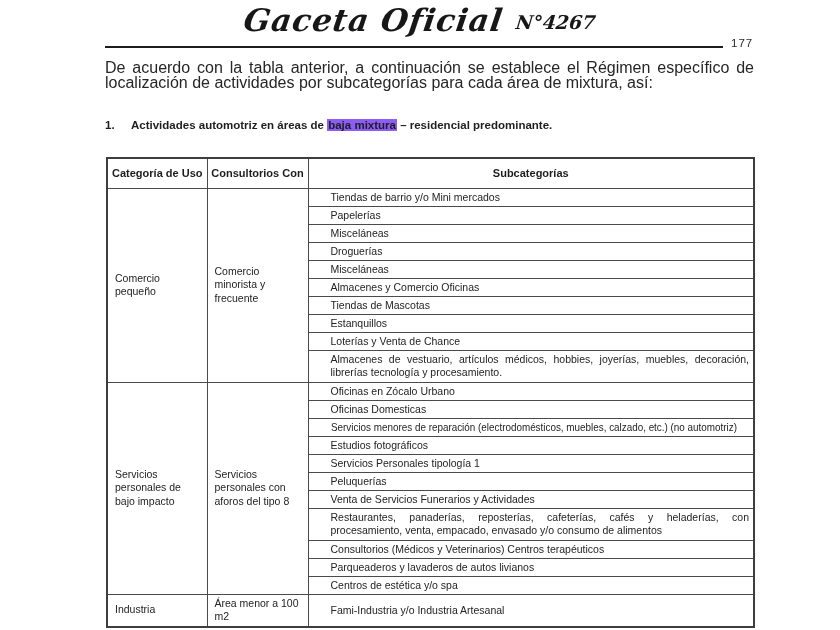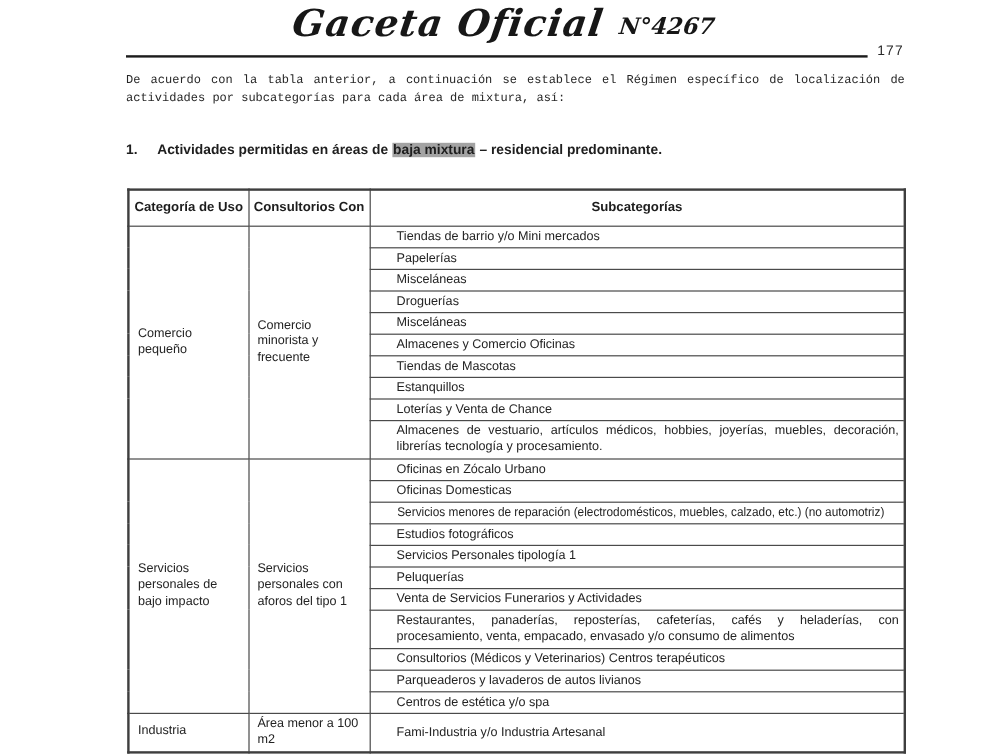--- a/index.html
+++ b/index.html
@@ -56,25 +56,24 @@
     font-weight: normal;
     color: #2a2a2a;
     letter-spacing: 1px;
   }
 
   
   .intro {
     position: absolute;
     left: 105px; top: 60px;
     width: 649px;
-    font-size: 10px;
+    font-size: 16px;
     line-height: 15px;
     text-align: justify;
     color: #262626;
-    font-family: Liberation Mono, monospace;
   }
   .heading {
     position: absolute;
     left: 105px; top: 119px;
     width: 649px;
     display: flex;
     font-size: 11.5px;
     font-weight: bold;
     color: #1e1e1e;
   }
@@ -141,21 +140,21 @@
     <span class="issue">N°4267</span>
   </div>
 
   <div class="hrule"></div>
   <div class="pagenum">177</div>
 
   <p class="intro">De acuerdo con la tabla anterior, a continuación se establece el Régimen específico de localización de actividades por subcategorías para cada área de mixtura, así:</p>
 
   <div class="heading">
     <span class="hnum">1.</span>
-    <span class="htext"><span>Actividades permitidas en áreas de </span><mark style="background-color: #a3a3a3;">baja mixtura</mark><span> – residencial predominante.</span></span>
+    <span class="htext"><span>Actividades automotriz en áreas de </span><mark style="background-color: #8b5cf6;">baja mixtura</mark><span> – residencial predominante.</span></span>
   </div>
 
   <table class="acts">
     <colgroup>
       <col class="c0">
         <col class="c1">
         <col class="c2">
     </colgroup>
     <thead>
       <tr>
@@ -192,21 +191,21 @@
           <td class="sub">Estanquillos</td>
         </tr>
         <tr>
           <td class="sub">Loterías y Venta de Chance</td>
         </tr>
         <tr>
           <td class="sub wrap">Almacenes de vestuario, artículos médicos, hobbies, joyerías, muebles, decoración, librerías tecnología y procesamiento.</td>
         </tr>
         <tr>
           <td class="cat" rowspan="11">Servicios personales de bajo impacto</td>
-          <td class="rel" rowspan="11">Servicios personales con aforos del tipo 1</td>
+          <td class="rel" rowspan="11">Servicios personales con aforos del tipo 8</td>
           <td class="sub">Oficinas en Zócalo Urbano</td>
         </tr>
         <tr>
           <td class="sub">Oficinas Domesticas</td>
         </tr>
         <tr>
           <td class="sub"><span class="condense">Servicios menores de reparación (electrodomésticos, muebles, calzado, etc.) (no automotriz)</span></td>
         </tr>
         <tr>
           <td class="sub">Estudios fotográficos</td>

